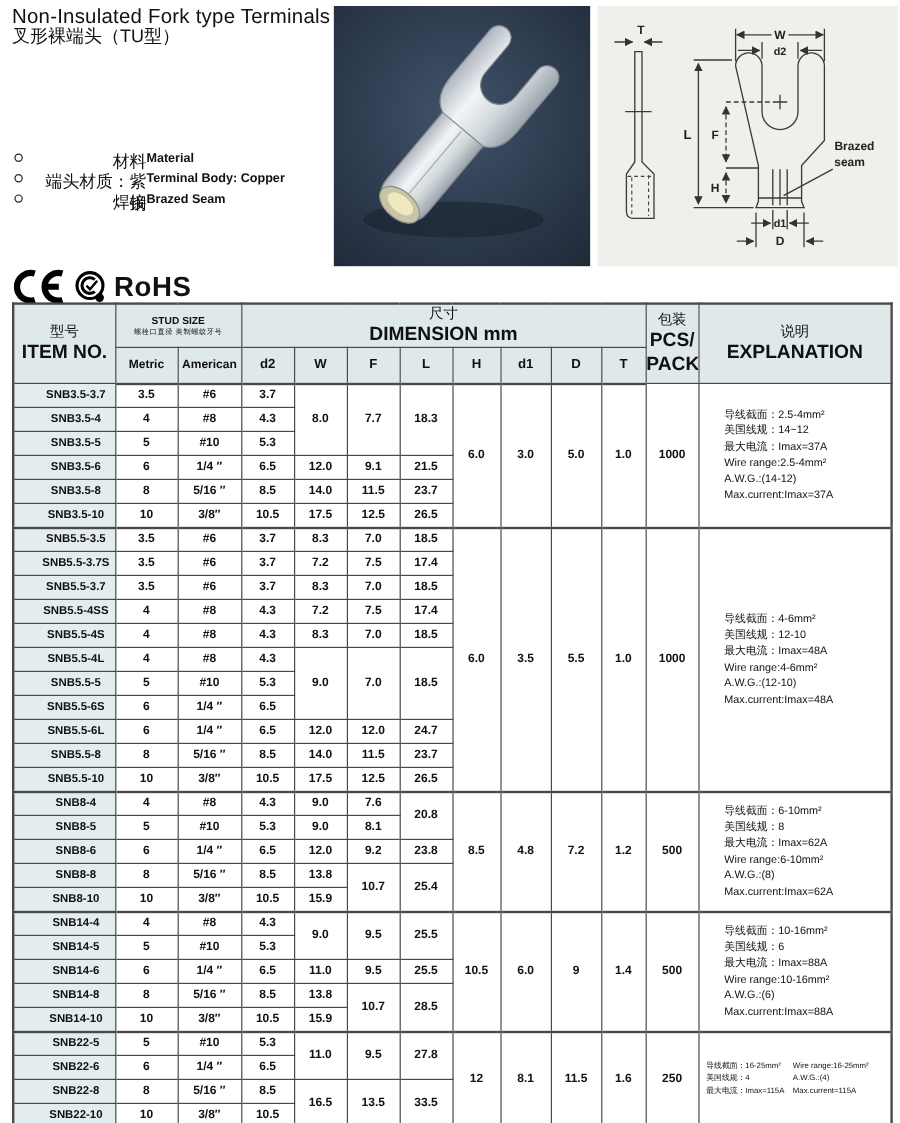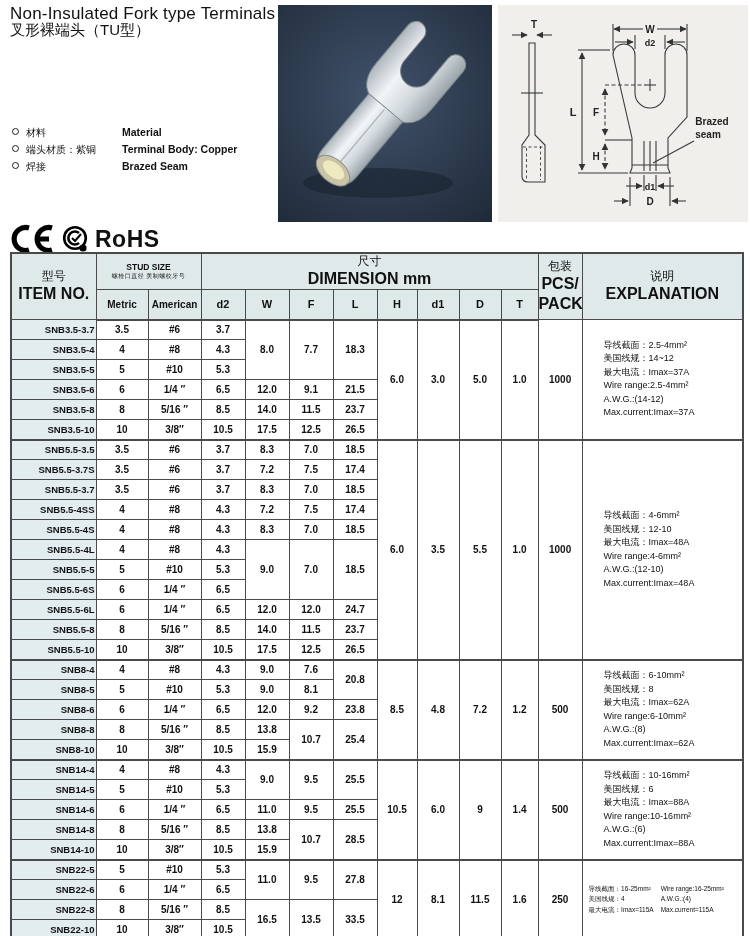--- a/index.html
+++ b/index.html
@@ -8,41 +8,41 @@
   }
   *{box-sizing:border-box;margin:0;padding:0;}
   html,body{background:#fff;}
   body{width:750px;height:936px;position:relative;overflow:hidden;
        font-family:"Liberation Sans","DejaVu Sans",sans-serif;color:var(--text);}
   .page-title-zh{position:absolute;left:10px;top:5px;font-size:15px;font-weight:normal;margin-top:16px;}
   .page-title-en{position:absolute;left:10px;top:4px;font-size:17px;font-weight:400;letter-spacing:.2px;}
   .materials{position:absolute;left:12px;top:126px;}
   .mat-row{display:flex;align-items:flex-start;margin-bottom:4px;height:13px;}
   .bullet{width:7px;height:7px;border:1.6px solid #222;border-radius:50%;margin:2px 7px 0 0;flex:none;}
-  .mat-zh{width:96px;font-size:10px;}
+  .mat-zh{width:96px;font-size:14px;text-align:right;}
   .mat-en{font-size:10.5px;font-weight:bold;text-align:center;}
   .certs{position:absolute;left:10px;top:180px;display:flex;align-items:center;gap:6px;margin-top:44px;}
   .rohs{font-size:23px;font-weight:bold;letter-spacing:.5px;}
   .photo{position:absolute;left:278px;top:5px;width:214px;height:217px;}
   .diagram{position:absolute;left:498px;top:5px;width:250px;height:217px;background:var(--diagram-bg);}
   .spec-table{position:absolute;left:10px;top:252px;border-collapse:collapse;table-layout:fixed;
               width:732px;border:2.2px solid var(--border);}
   .spec-table th,.spec-table td{border:1px solid var(--border);overflow:hidden;}
   thead th{background:var(--header-bg);font-weight:400;text-align:center;}
   thead tr:last-child th{border-bottom:2.2px solid var(--border);}
   tr.hrow1 th{height:27px;}
   tr.hrow2 th{height:30px;}
   .h-zh{font-size:12px;line-height:1.25;}
   .h-en{font-size:16px;font-weight:bold;line-height:1.25;}
   .stud-title{font-size:8.5px;font-weight:bold;}
   .stud-sub{font-size:6px;letter-spacing:.5px;white-space:nowrap;}
   .th-sub{font-size:10px;font-weight:bold;}
   .th-letter{font-size:11px;font-weight:bold;}
   tbody td{height:20px;text-align:center;font-size:10px;font-weight:bold;background:#fff;padding:0 1px;}
-  tbody td.item-cell{background:var(--item-bg);text-align:right;padding-left:20px;font-size:9.5px;}
+  tbody td.item-cell{background:var(--item-bg);text-align:center;padding-left:20px;font-size:9.5px;}
   tr.group-start td{border-top:2.2px solid var(--border);}
   td.expl{text-align:left;vertical-align:middle;font-weight:400;}
   .expl-wrap{padding-left:20px;font-size:9px;line-height:1.5;}
   td.expl.small .expl-wrap{display:flex;gap:7px;padding-left:5px;font-size:6.5px;line-height:1.6;}
   svg text{font-family:"Liberation Sans","DejaVu Sans",sans-serif;}
 </style>
 </head>
 <body>
 
 <div class="page-title-zh">叉形裸端头（TU型）</div>

